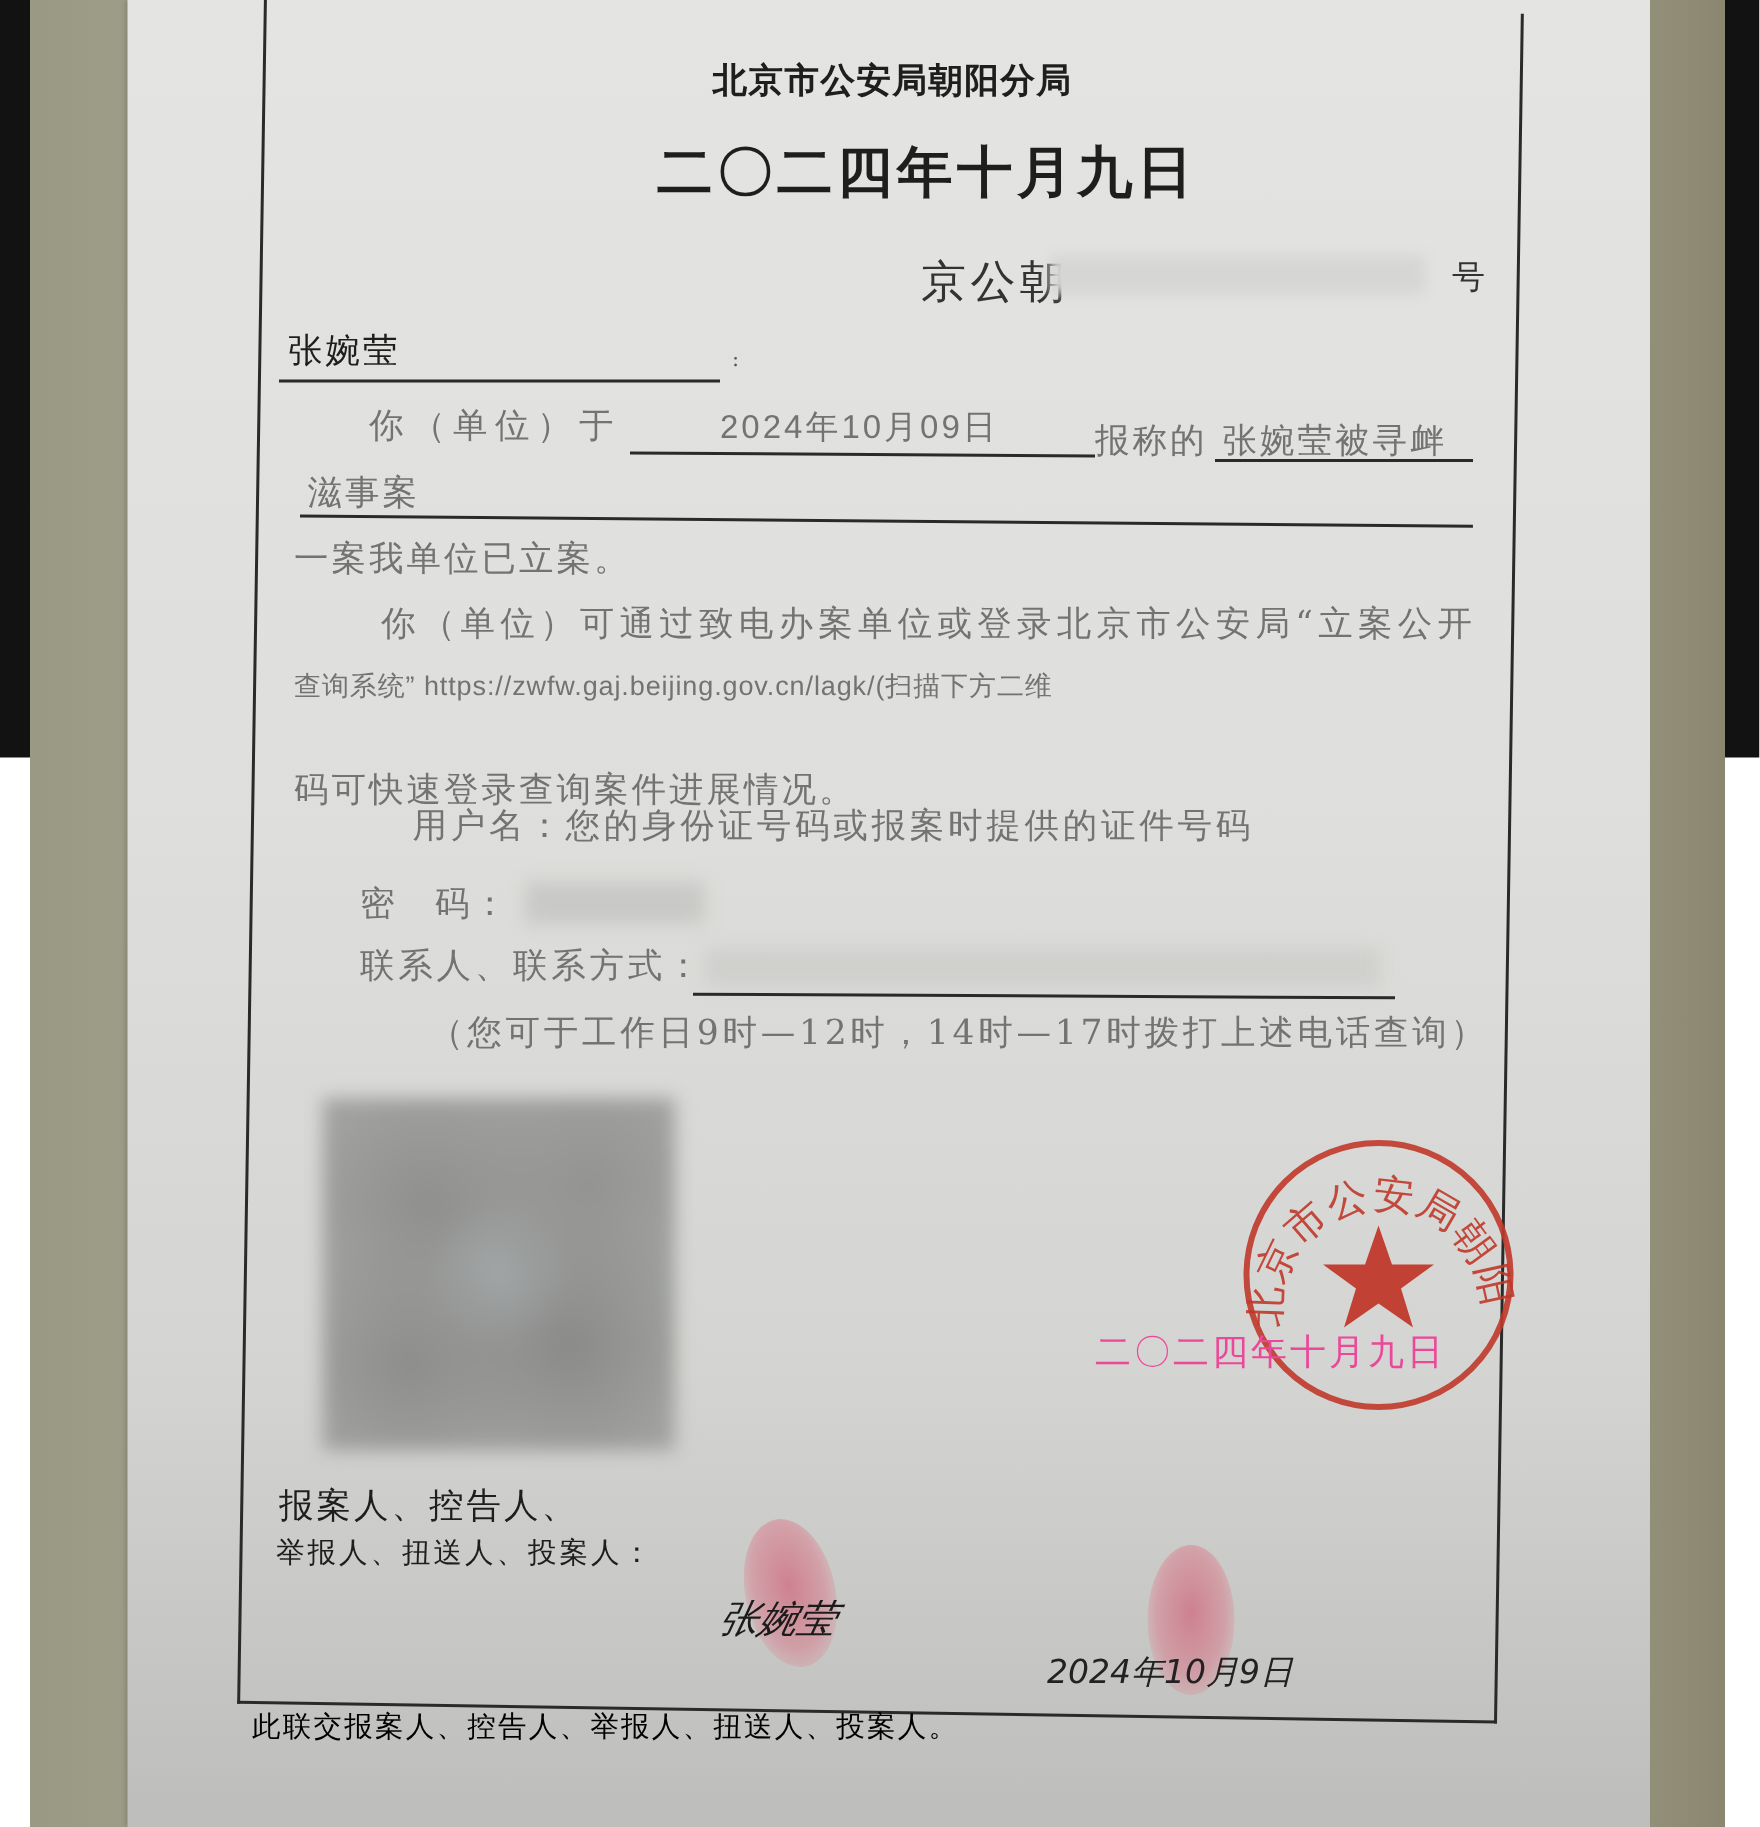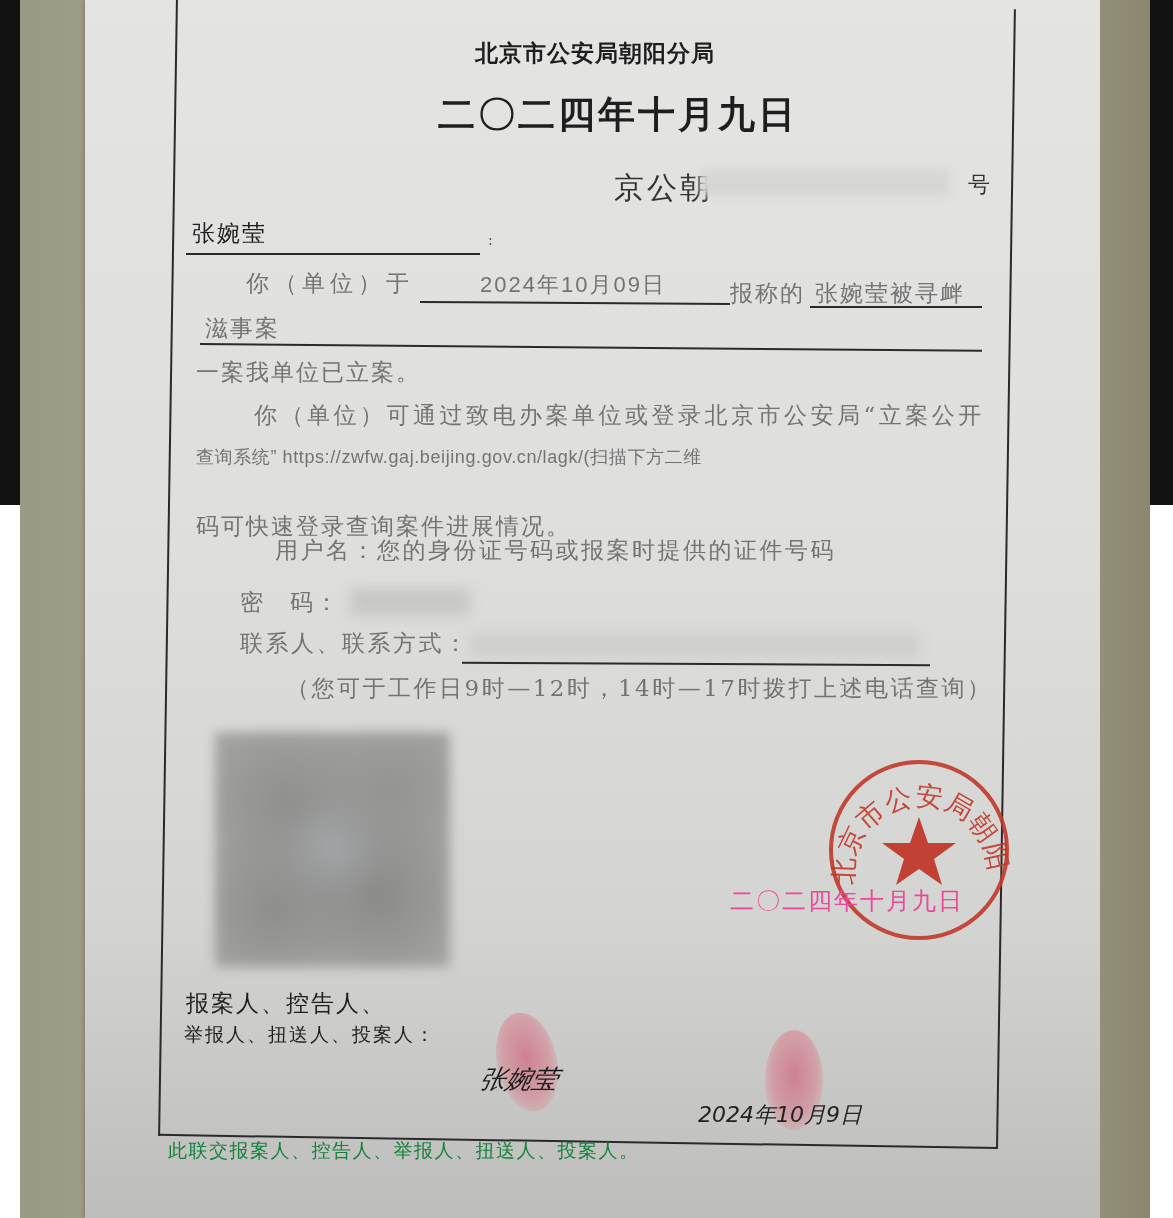--- a/index.html
+++ b/index.html
@@ -71,21 +71,21 @@
   .sig-label1 { left: 186px; top: 988px; font-size: 23px; letter-spacing: 2px; }
   .sig-label2 { left: 184px; top: 1022px; font-size: 19px; letter-spacing: 2px; }
   .fingerprint {
     position: absolute; border-radius: 50%;
     background: radial-gradient(ellipse at 50% 45%, rgba(210,70,100,0.55) 0%, rgba(220,110,130,0.45) 55%, rgba(230,150,160,0.15) 80%, transparent 100%);
   }
   .fp1 { left: 497px; top: 1012px; width: 60px; height: 100px; transform: rotate(-12deg); }
   .fp2 { left: 765px; top: 1030px; width: 58px; height: 100px; }
   .handsig { left: 480px; top: 1062px; font-family: "DejaVu Sans", sans-serif; font-style: italic; font-size: 26px; color: #1b1b1b; transform: skewX(-12deg); }
   .handdate { left: 698px; top: 1074px; font-family: "DejaVu Sans", sans-serif; font-style: italic; font-size: 22px; color: #222; margin-top: 26px; }
-  .footnote { left: 168px; top: 1138px; font-size: 19px; letter-spacing: 1.5px; color: #15803d; }
+  .footnote { left: 168px; top: 1138px; font-size: 19px; letter-spacing: 1.5px; color: #000000; }
 </style>
 </head>
 <body>
 
 <div class="bg-black-top"></div>
 <div class="bg-olive"></div>
 <div class="paper"></div>
 <div class="frame"></div>
 
 <div class="ink org">北京市公安局朝阳分局</div>

